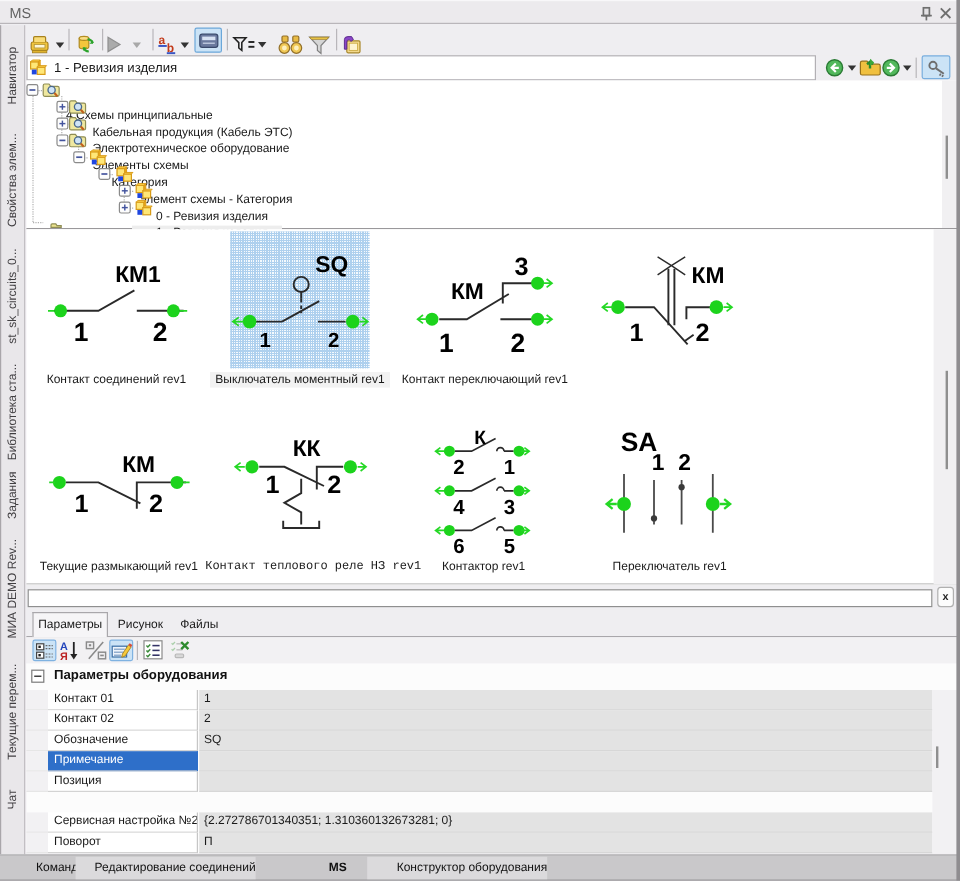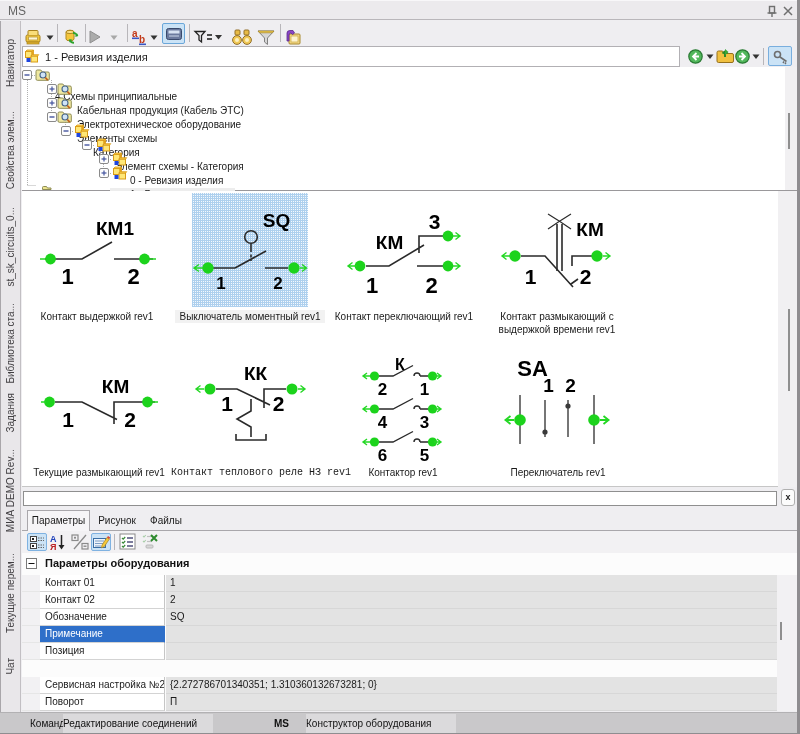--- a/index.html
+++ b/index.html
@@ -52,21 +52,21 @@
 #grid .hdr { position:absolute; left:0; top:0; width:776px; height:22px; background:#fcfcfc; }
 #grid .hdr .txt { position:absolute; left:23px; top:4px; font-size:11px; font-weight:bold; color:#111; }
 .prow { position:absolute; left:0px; width:776px; height:17px; }
 .pname { position:absolute; left:18px; top:0; width:125px; height:17px; background:#fff; border-bottom:1px solid #d3d3d3; border-right:1px solid #c6c6c6; font-size:10px; color:#1a1a1a; padding-left:5px; line-height:16px; white-space:nowrap; overflow:hidden; }
 .pval { position:absolute; left:144px; top:0; width:611px; height:17px; background:#e3e3e3; border-bottom:1px solid #d7d7d7; font-size:10px; color:#1a1a1a; padding-left:4px; line-height:16px; white-space:nowrap; }
 .pgut { position:absolute; left:0; top:0; width:18px; height:17px; background:#f2f1f3; border-bottom:1px solid #e6e6e6; }
 #gridscroll { position:absolute; right:0; top:22px; width:21px; height:136px; background:#f2f1f3; }
 #gridthumb { position:absolute; left:3px; top:47px; width:2px; height:18px; background:#8f8f8f; }
 
 #statusbar { left:0; top:712px; width:800px; height:22px; background:#c9c8ca; border-top:1px solid #b2b1b3; }
-.sbtn { position:absolute; top:1px; height:20px; background:#dbdadc; font-size:10px; color:#111; text-align:left; line-height:20px; }
+.sbtn { position:absolute; top:1px; height:20px; background:#dbdadc; font-size:10px; color:#111; text-align:right; line-height:20px; }
 .slbl { position:absolute; top:5px; font-size:10px; color:#111;padding-left:20px; }
 
 #edge-r { left:797px; top:0; width:3px; height:734px; background:#8f8d90; }
 #edge-b { left:0; top:733px; width:800px; height:1px; background:#8f8d90; }
 svg { position:absolute; overflow:visible; }
 .ico { position:absolute; }
 .trow { white-space:nowrap;margin-top:22px; }
 </style>
 </head>
 <body>
@@ -425,24 +425,23 @@
         <text x="402.5" y="204" font-size="17">1</text>
       <text x="360.5" y="237" font-size="17">4</text>
         <text x="402.5" y="237" font-size="17">3</text>
       <text x="360.5" y="270" font-size="17">6</text>
         <text x="402.5" y="270" font-size="17">5</text>
       <text x="510.5" y="185" font-size="22">SA</text>
       <text x="526.5" y="201" font-size="19">1</text>
         <text x="548.5" y="201" font-size="19">2</text>
     </g>
   </svg>
-  <div class="cap" style="left:5px; top:119px; width:140px;">Контакт выдержкой rev1</div>
+  <div class="cap" style="left:5px; top:119px; width:140px;">Контакт соединений rev1</div>
   <div class="cap" style="left:153px; top:119px; width:150px; background:#f2f2f2;">Выключатель моментный rev1</div>
   <div class="cap" style="left:307px; top:119px; width:150px;">Контакт переключающий rev1</div>
-  <div class="cap" style="left:462px; top:119px; width:146px;">Контакт размыкающий с<br>выдержкой времени rev1</div>
   <div class="cap" style="left:7px; top:275px; width:140px;">Текущие размыкающий rev1</div>
   <div class="cap" style="left:149px; top:275px; width:160px;font-family:Liberation Mono, monospace;">Контакт теплового реле НЗ rev1</div>
   <div class="cap" style="left:331px; top:275px; width:100px;">Контактор rev1</div>
   <div class="cap" style="left:486px; top:275px; width:100px;">Переключатель rev1</div>
   <div id="symscroll">
       <div id="symthumb"></div>
     </div>
 </div>
 <div class="abs" id="inputrow">
   <div id="inputbox"></div>

